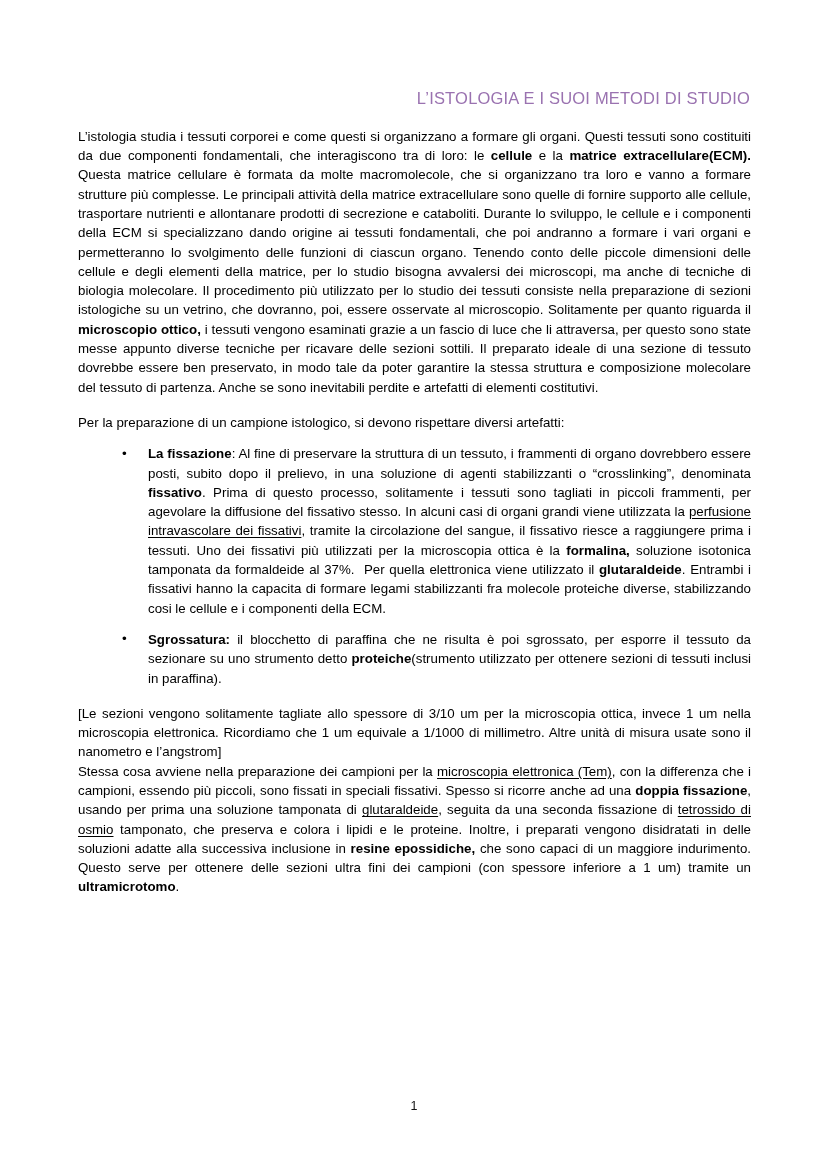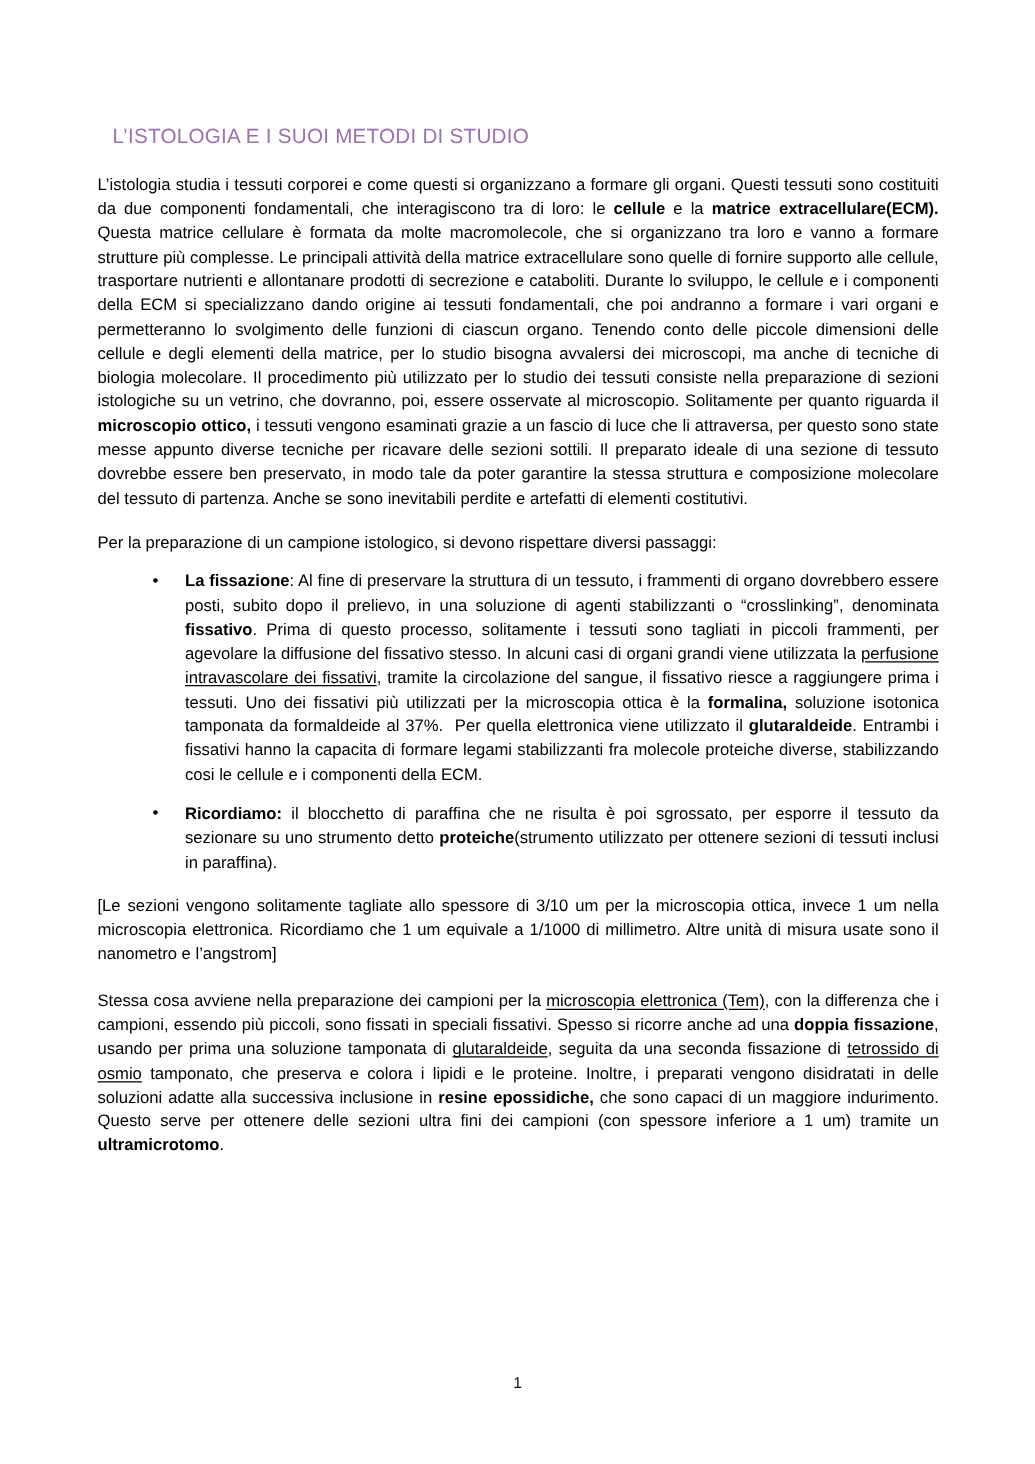--- a/index.html
+++ b/index.html
@@ -21,26 +21,26 @@
     overflow: hidden;
     box-sizing: border-box;
   }
   .content {
     position: absolute;
     left: 78px;
     top: 0;
     width: 673px;
   }
   .doc-title {
-    text-align: left;
+    text-align: right;
     font-size: 16.5px;
     font-weight: 400;
     color: #9a72b0;
     letter-spacing: 0.2px;
-    margin: 12px;
+    margin: 1px;
     padding-top: 88px;
     line-height: 1.2;
   }
   .para {
     font-size: 13.3px;
     line-height: 19.3px;
     text-align: justify;
     text-justify: inter-word;
     margin: 0;
     hyphens: none;
@@ -49,21 +49,20 @@
     margin-top: 18px;
   }
   .para.spaced {
     margin-top: 16px;
   }
   .para.bracket {
     font-weight: normal;
     margin-top: 16px;
   }
   .para.tail {
-    margin-top: 18px;
   }
   b, strong { font-weight: bold; }
   u.u-line {
     text-decoration: underline;
     text-underline-offset: 1.5px;
   }
   ul.steps {
     list-style: none;
     margin: 9px 0 0 0;
     padding: 0;
@@ -101,25 +100,25 @@
 </head>
 <body>
 
 <div class="page">
   <div class="content">
 
     <h1 class="doc-title" style="color: rgb(154, 114, 176);">L’ISTOLOGIA E I SUOI METODI DI STUDIO</h1>
 
     <p class="para first">L’istologia studia i tessuti corporei e come questi si organizzano a formare gli organi. Questi tessuti sono costituiti da due componenti fondamentali, che interagiscono tra di loro: le <b>cellule</b> e la <b>matrice extracellulare(ECM).</b> Questa matrice cellulare è formata da molte macromolecole, che si organizzano tra loro e vanno a formare strutture più complesse. Le principali attività della matrice extracellulare sono quelle di fornire supporto alle cellule, trasportare nutrienti e allontanare prodotti di secrezione e cataboliti. Durante lo sviluppo, le cellule e i componenti della ECM si specializzano dando origine ai tessuti fondamentali, che poi andranno a formare i vari organi e permetteranno lo svolgimento delle funzioni di ciascun organo. Tenendo conto delle piccole dimensioni delle cellule e degli elementi della matrice, per lo studio bisogna avvalersi dei microscopi, ma anche di tecniche di biologia molecolare. Il procedimento più utilizzato per lo studio dei tessuti consiste nella preparazione di sezioni istologiche su un vetrino, che dovranno, poi, essere osservate al microscopio. Solitamente per quanto riguarda il <b>microscopio ottico,</b> i tessuti vengono esaminati grazie a un fascio di luce che li attraversa, per questo sono state messe appunto diverse tecniche per ricavare delle sezioni sottili. Il preparato ideale di una sezione di tessuto dovrebbe essere ben preservato, in modo tale da poter garantire la stessa struttura e composizione molecolare del tessuto di partenza. Anche se sono inevitabili perdite e artefatti di elementi costitutivi.</p>
 
-    <p class="para spaced">Per la preparazione di un campione istologico, si devono rispettare diversi passaggi:</p>
+    <p class="para spaced">Per la preparazione di un campione istologico, si devono rispettare diversi artefatti:</p>
 
     <ul class="steps">
       <li><b>La fissazione</b>: Al fine di preservare la struttura di un tessuto, i frammenti di organo dovrebbero essere posti, subito dopo il prelievo, in una soluzione di agenti stabilizzanti o “crosslinking”, denominata <b>fissativo</b>. Prima di questo processo, solitamente i tessuti sono tagliati in piccoli frammenti, per agevolare la diffusione del fissativo stesso. In alcuni casi di organi grandi viene utilizzata la <u class="u-line">perfusione intravascolare dei fissativi</u>, tramite la circolazione del sangue, il fissativo riesce a raggiungere prima i tessuti. Uno dei fissativi più utilizzati per la microscopia ottica è la <b>formalina,</b> soluzione isotonica tamponata da formaldeide al 37%.&nbsp; Per quella elettronica viene utilizzato il <b>glutaraldeide</b>. Entrambi i fissativi hanno la capacita di formare legami stabilizzanti fra molecole proteiche diverse, stabilizzando cosi le cellule e i componenti della ECM.</li>
-      <li><b>Ricordiamo:</b> il blocchetto di paraffina che ne risulta è poi sgrossato, per esporre il tessuto da sezionare su uno strumento detto <b>proteiche</b>(strumento utilizzato per ottenere sezioni di tessuti inclusi in paraffina).</li>
+      <li><b>Sgrossatura:</b> il blocchetto di paraffina che ne risulta è poi sgrossato, per esporre il tessuto da sezionare su uno strumento detto <b>proteiche</b>(strumento utilizzato per ottenere sezioni di tessuti inclusi in paraffina).</li>
     </ul>
 
     <p class="para bracket">[Le sezioni vengono solitamente tagliate allo spessore di 3/10 um per la microscopia ottica, invece 1 um nella microscopia elettronica. Ricordiamo che 1 um equivale a 1/1000 di millimetro. Altre unità di misura usate sono il nanometro e l’angstrom]</p>
 
     <p class="para tail">Stessa cosa avviene nella preparazione dei campioni per la <u class="u-line">microscopia elettronica (Tem)</u>, con la differenza che i campioni, essendo più piccoli, sono fissati in speciali fissativi. Spesso si ricorre anche ad una <b>doppia fissazione</b>, usando per prima una soluzione tamponata di <u class="u-line">glutaraldeide</u>, seguita da una seconda fissazione di <u class="u-line">tetrossido di osmio</u> tamponato, che preserva e colora i lipidi e le proteine. Inoltre, i preparati vengono disidratati in delle soluzioni adatte alla successiva inclusione in <b>resine epossidiche,</b> che sono capaci di un maggiore indurimento. Questo serve per ottenere delle sezioni ultra fini dei campioni (con spessore inferiore a 1 um) tramite un <b>ultramicrotomo</b>.</p>
 
   </div>
 
   <div class="page-number">1</div>
 </div>

